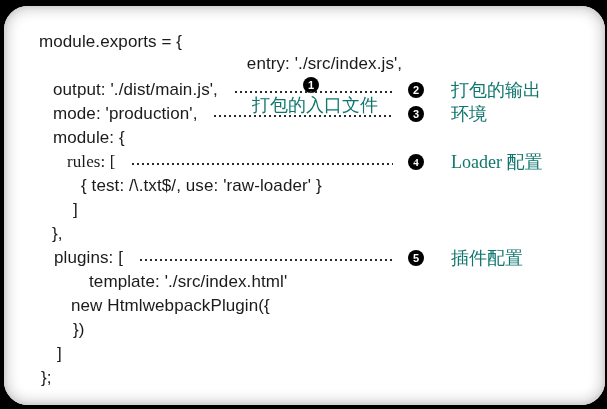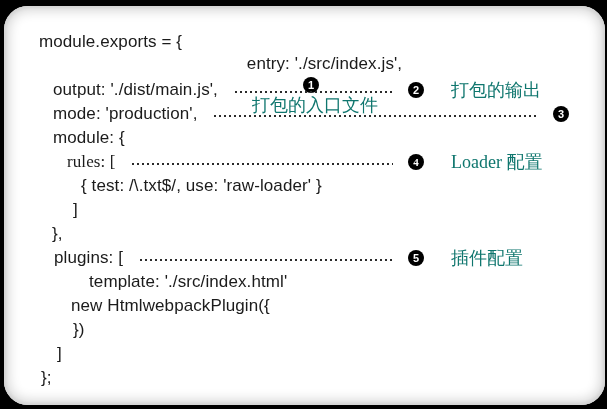--- a/index.html
+++ b/index.html
@@ -99,20 +99,21 @@
         <span class="code">output: './dist/main.js',</span>
         <div class="leader"></div>
         <span class="badge">2</span>
         <span class="label">打包的输出</span>
       </div>
 
       <div class="code-row" style="padding-left: 14px; justify-content: center;">
         <span class="code">mode: 'production',</span>
         <div class="leader"></div>
         <span class="badge">3</span>
+        <span class="label">环境</span>
       </div>
 
       <div class="code-row" style="padding-left: 14px; text-align: right;">
         <span class="code">module: {</span>
       </div>
 
       <div class="code-row" style="padding-left: 28px; font-family: Liberation Serif, serif;">
         <span class="code">rules: [</span>
         <div class="leader"></div>
         <span class="badge">4</span>

